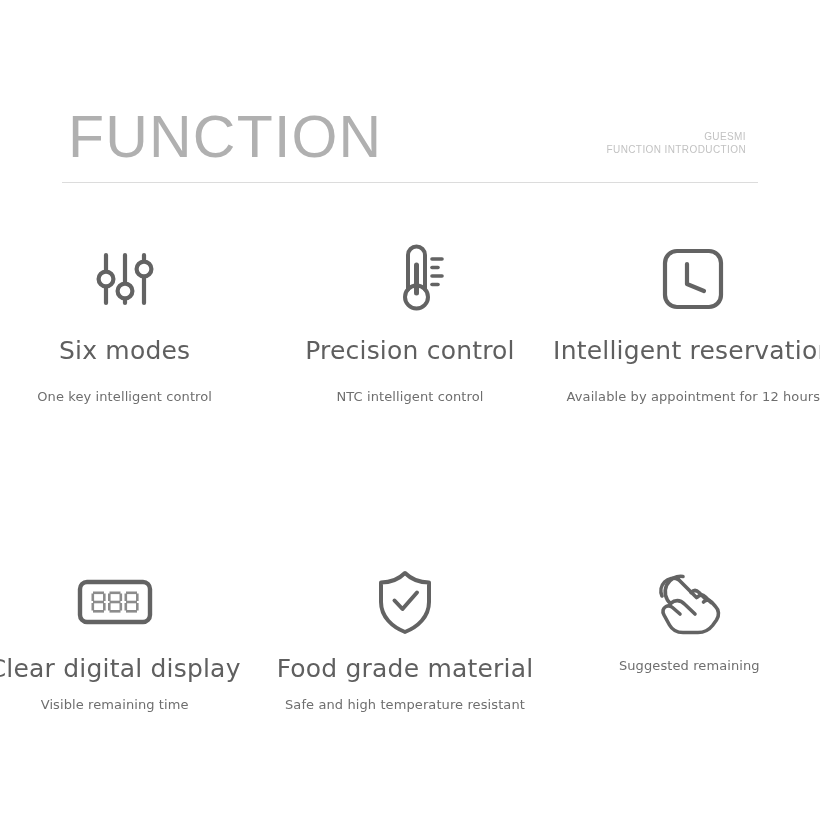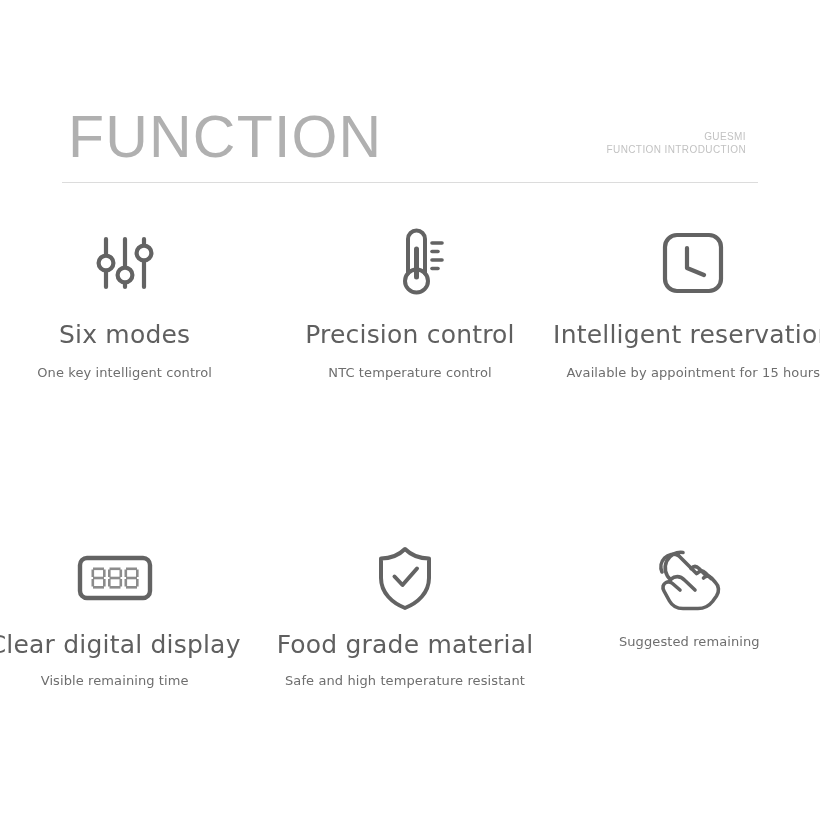--- a/index.html
+++ b/index.html
@@ -59,21 +59,21 @@
     top: 74px;
     width: 696px;
     height: 1px;
     background: #dcdcdc;
   }
 
   
   .grid {
     position: absolute;
     left: 0px;
-    top: 220px;
+    top: 236px;
     width: 660px;
   }
   .row {
     display: flex;
     width: 820px;
   }
   .row-2 { margin-top: 0px; }
   .cell {
     width: 273.33px;
     display: flex;
@@ -95,21 +95,21 @@
     white-space: nowrap;
     margin-top: 14px;
   }
   .feature-sub {
     font-family: "DejaVu Sans", sans-serif;
     font-size: 13px;
     font-weight: 400;
     color: #6e6e6e;
     letter-spacing: 0.1px;
     white-space: nowrap;
-    margin-top: 16px;
+    margin-top: 24px;
   }
 
   
   .row-2-spacer { height: 156px; }
   .row-2 .icon-wrap { height: 84px; }
   .row-2 .feature-title { margin-top: 10px; }
   .row-2 .feature-sub { margin-top: 14px; }
 
   
   .cell.c1 { transform: translateX(-12px); }
@@ -162,32 +162,32 @@
             <path d="M34 50.5 V16 a8.5 8.5 0 0 1 17 0 V50.5"></path>
             <circle cx="42.5" cy="58" r="11.5"></circle>
             <line x1="42.5" y1="26" x2="42.5" y2="54" stroke-width="5"></line>
             <line x1="58" y1="20" x2="68" y2="20" stroke-width="3.6"></line>
             <line x1="58" y1="28.5" x2="64" y2="28.5" stroke-width="3.6"></line>
             <line x1="58" y1="37" x2="68" y2="37" stroke-width="3.6"></line>
             <line x1="58" y1="45.5" x2="64" y2="45.5" stroke-width="3.6"></line>
           </svg>
         </div>
         <div class="feature-title">Precision control</div>
-        <div class="feature-sub">NTC temperature control</div>
+        <div class="feature-sub">NTC intelligent control</div>
       </div>
 
       <div class="cell c3">
         <div class="icon-wrap">
           <svg width="72" height="72" viewBox="0 0 72 72" fill="none" stroke="#636363" stroke-width="4.2" stroke-linecap="round" stroke-linejoin="round">
             <rect x="8" y="8" width="56" height="56" rx="12" ry="12"></rect>
             <path d="M30 21 V41 L47 48"></path>
           </svg>
         </div>
         <div class="feature-title">Intelligent reservation</div>
-        <div class="feature-sub">Available by appointment for 15 hours</div>
+        <div class="feature-sub">Available by appointment for 12 hours</div>
       </div>
     </div>
 
     <div class="row-2-spacer"></div>
 
     <div class="row row-2">
 
       <div class="cell c1">
         <div class="icon-wrap">
           <svg width="76" height="56" viewBox="0 0 76 56" fill="none">

